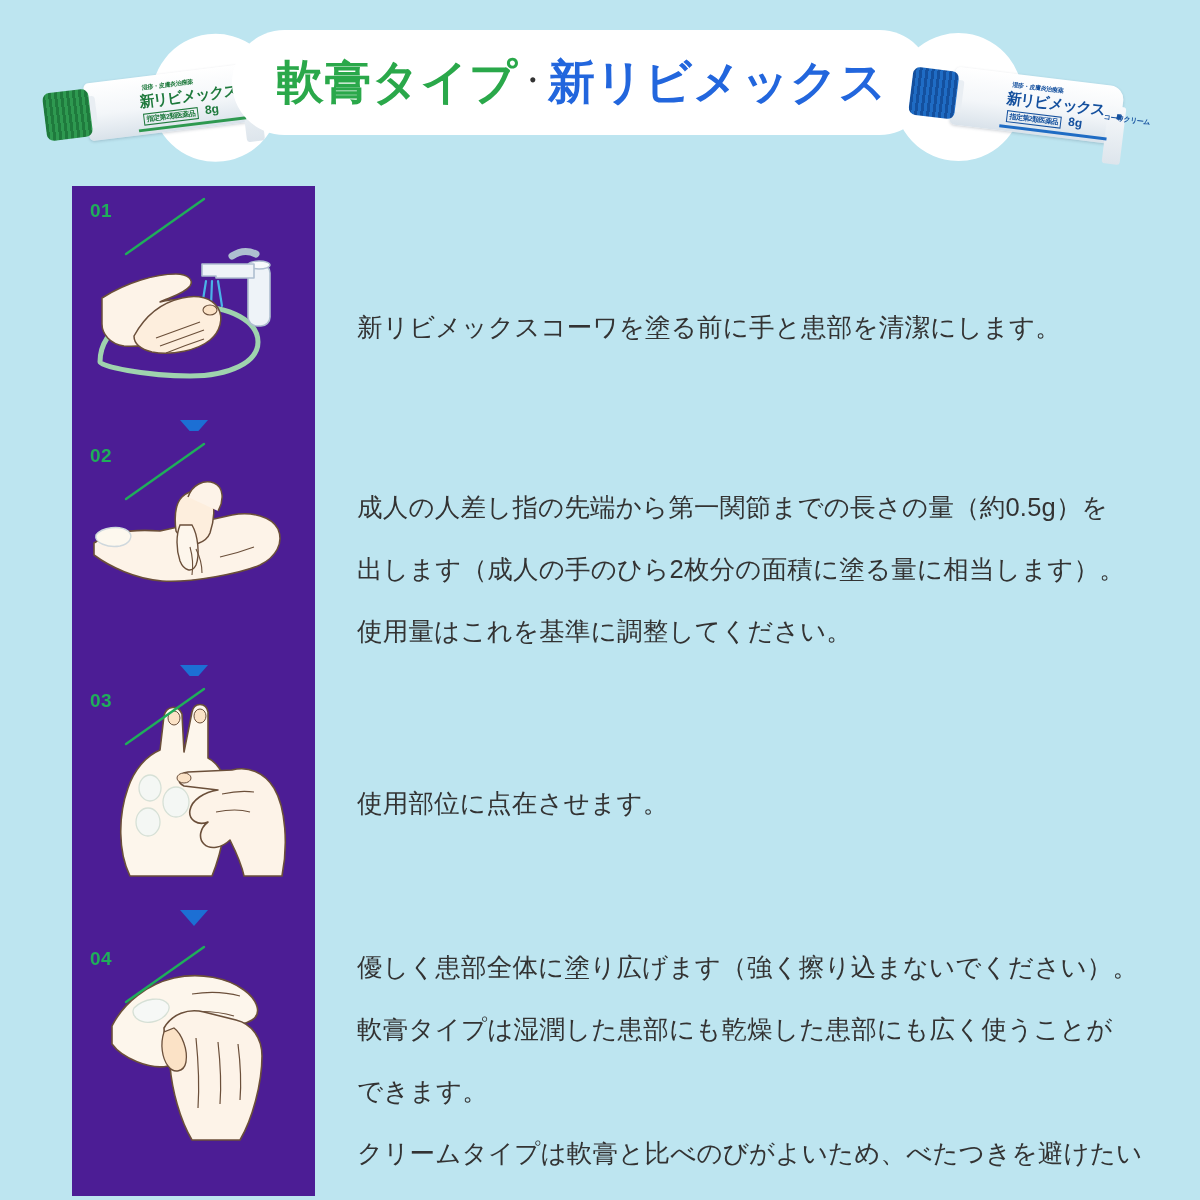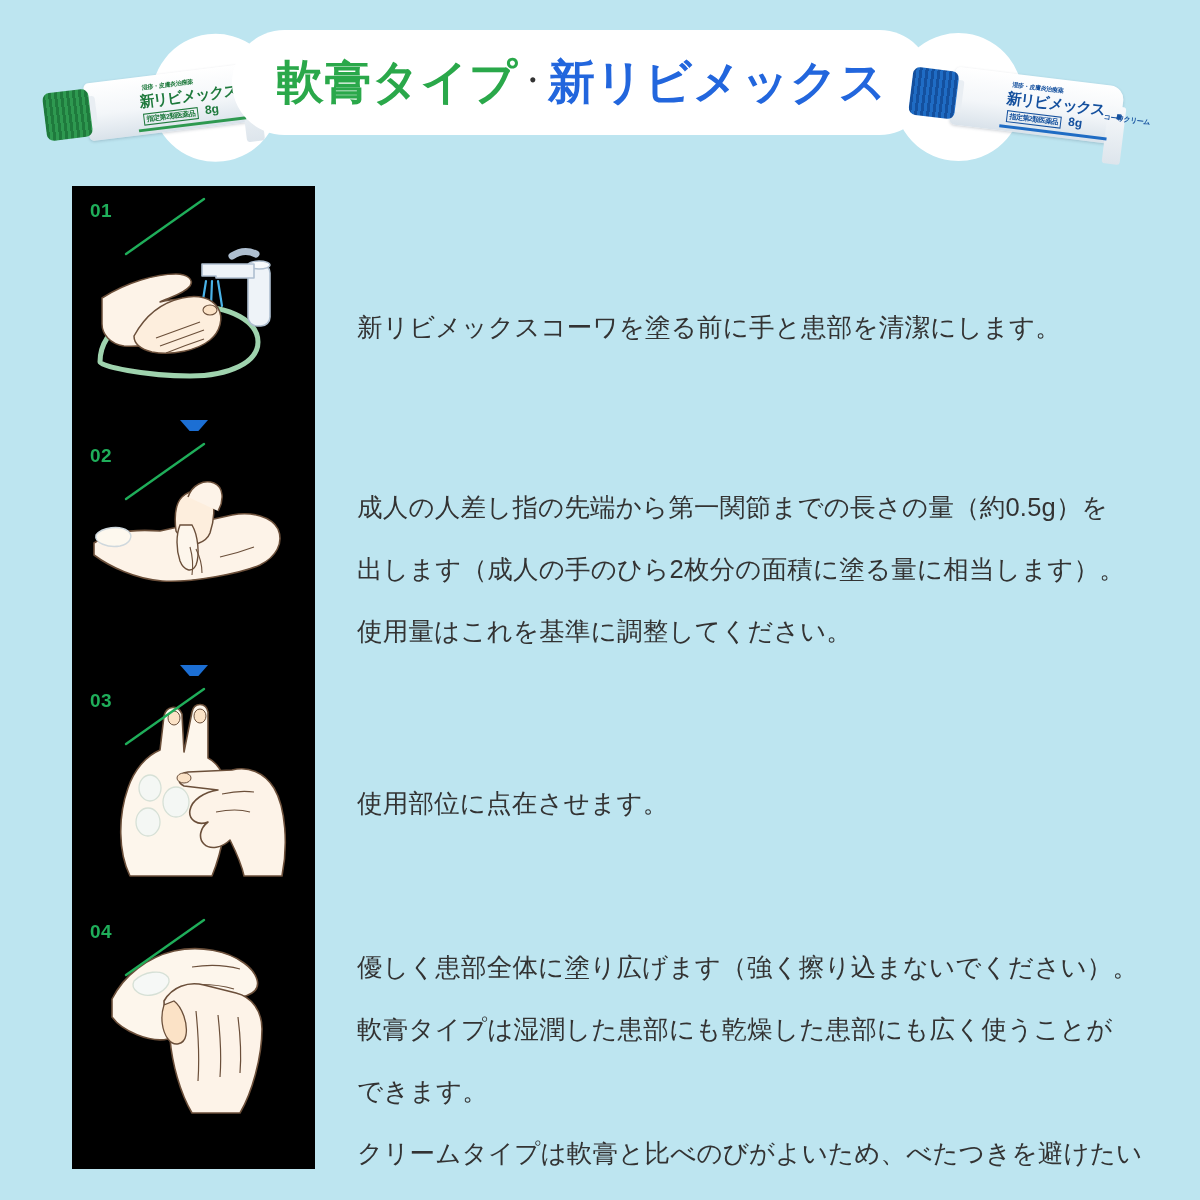--- a/index.html
+++ b/index.html
@@ -59,22 +59,22 @@
   .tl-3{position:absolute;left:56px;top:37px;font-size:7px;font-weight:bold;border:1px solid currentColor;padding:0 2px;letter-spacing:-.5px;}
   .tl-4{position:absolute;left:118px;top:34px;font-size:12px;font-weight:bold;}
   .tl-side{position:absolute;right:-1px;top:24px;font-size:5px;font-weight:bold;writing-mode:vertical-rl;letter-spacing:-.3px;}
   .c-green{color:#1f7a3d;}
   .c-blue{color:#14509e;}
   .tube-stripe{position:absolute;left:50px;right:12px;top:52px;height:3px;}
   .s-green{background:#2e9950;}
   .s-blue{background:#1f6cc4;}
 
   
-  .step{position:absolute;left:72px;width:243px;height:262px;background:#000000;}
-  .s1{top:186px;} .s2{top:431px;text-align:right;} .s3{top:676px;} .s4{top:907px;}
+  .step{position:absolute;left:72px;width:243px;height:262px;background:#4c1d95;}
+  .s1{top:186px;} .s2{top:431px;text-align:right;} .s3{top:676px;} .s4{top:934px;}
 
   .step-num{
     position:absolute;left:18px;top:14px;
     font-size:19px;font-weight:bold;color:#1fae5a;letter-spacing:.5px;
   }
   .step-slash{
     position:absolute;left:52px;top:10px;width:84px;height:62px;
   }
   .step-slash svg{display:block;}
 

